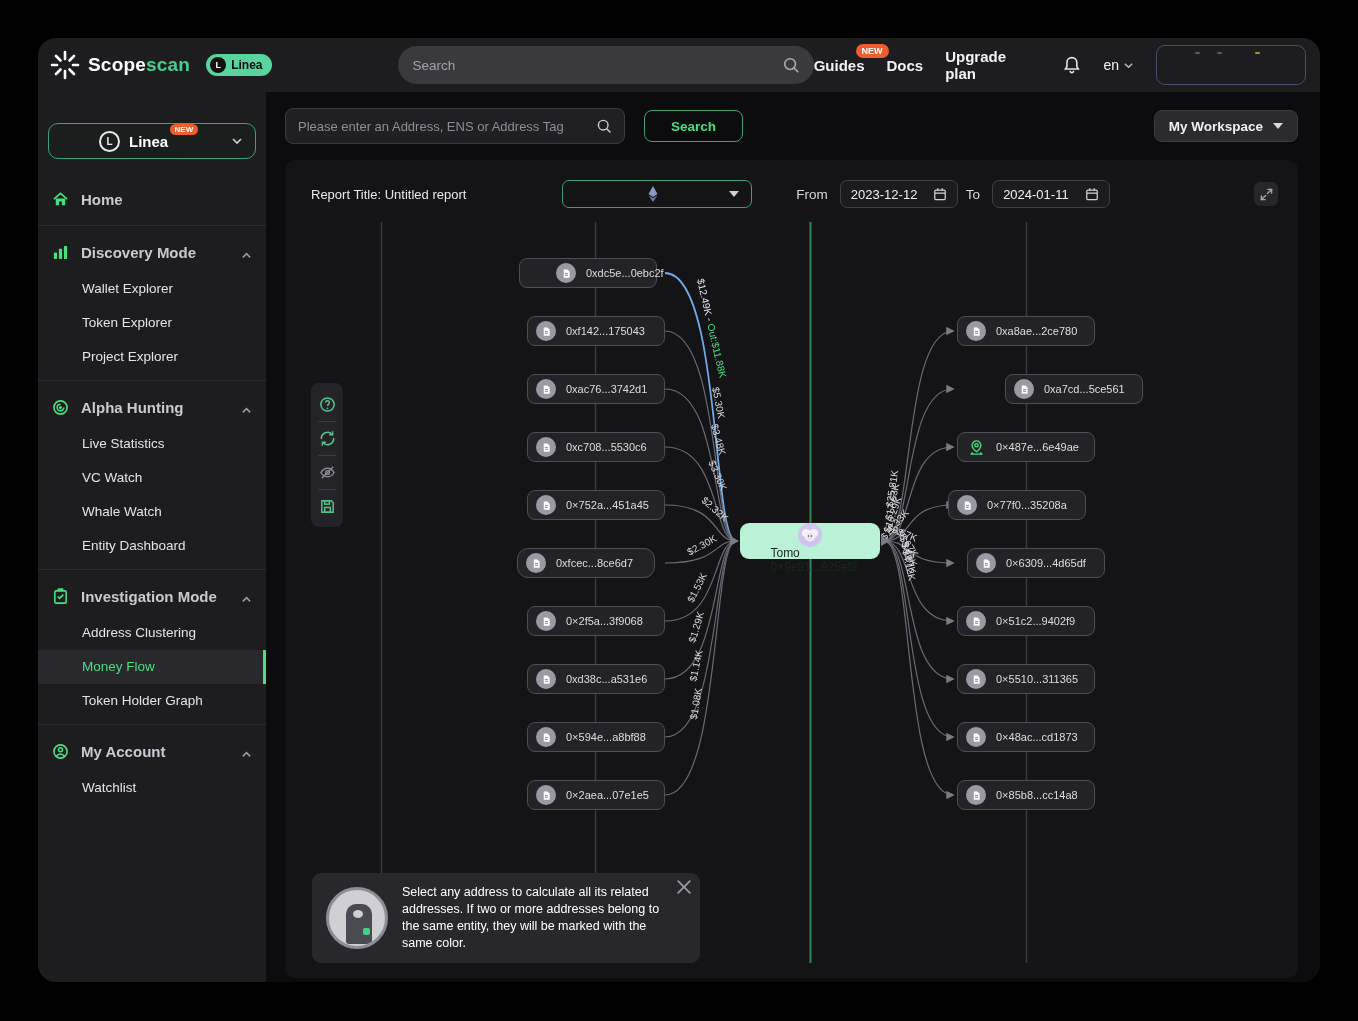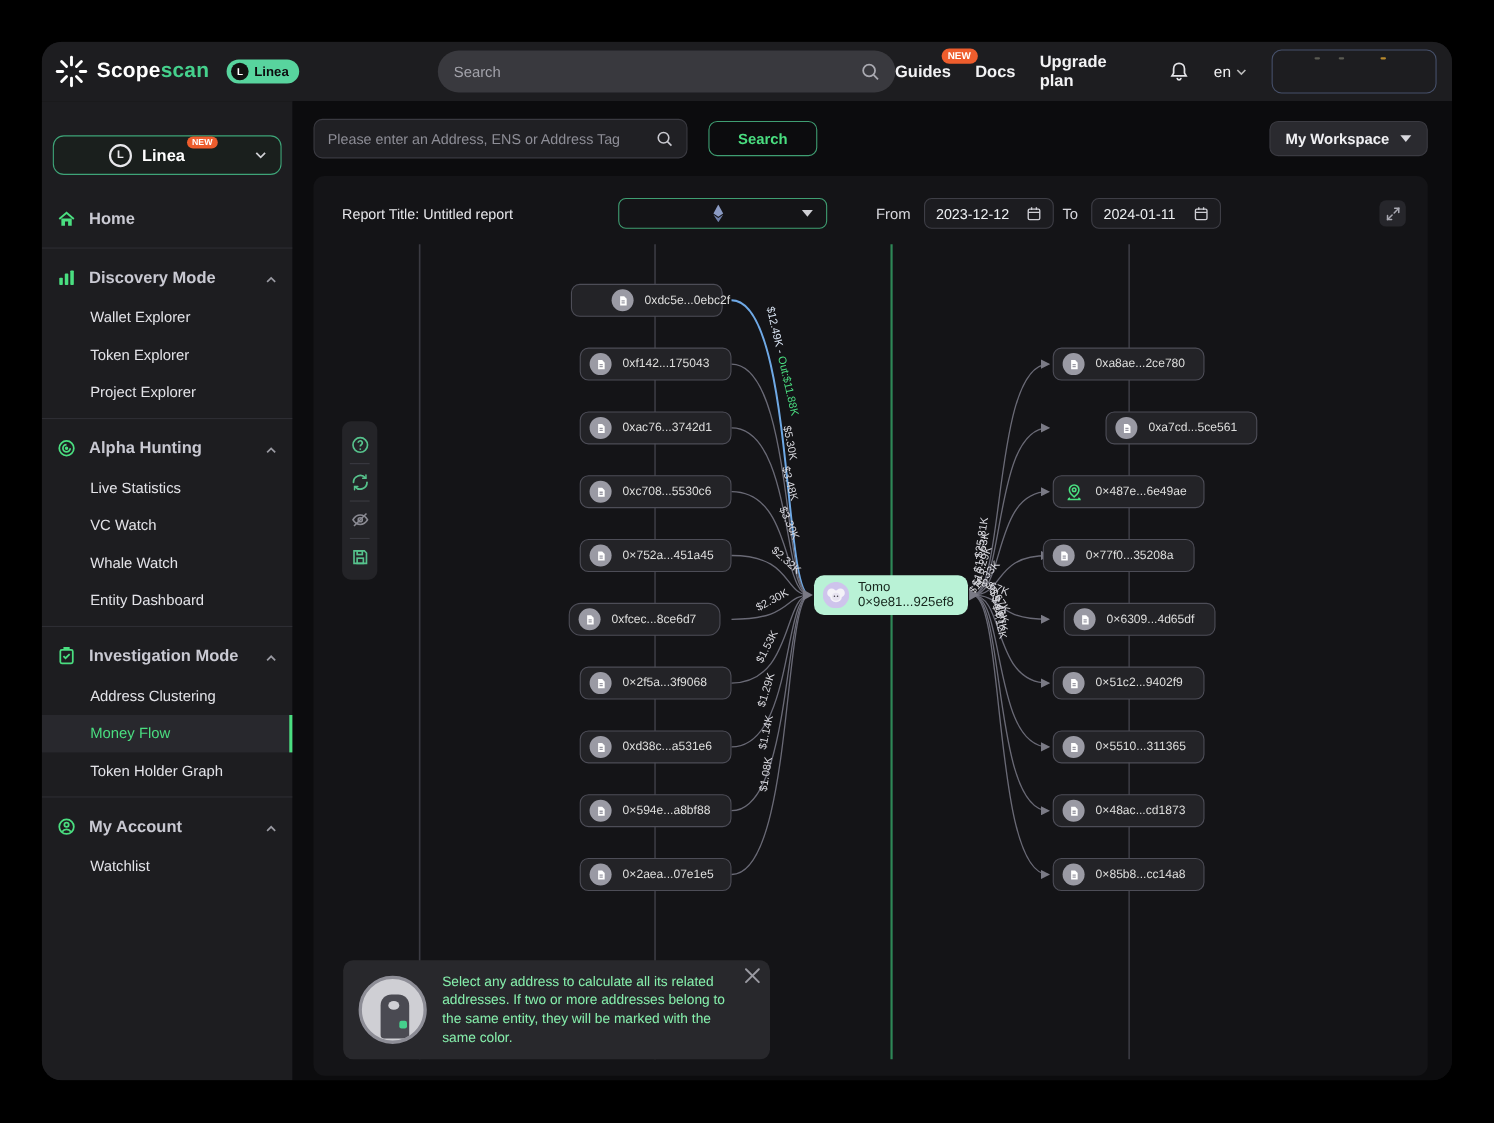--- a/index.html
+++ b/index.html
@@ -88,21 +88,21 @@
   .tool { width:32px; height:34px; display:flex; align-items:center; justify-content:center; cursor:pointer; position:relative; }
   .tool + .tool::before { content:""; position:absolute; top:0; left:7px; right:7px; height:1px; background:#3a3a41; }
   .tool svg { width:17px; height:17px; color:#56c28c; }
   .tool.muted svg { color:#8a8a92; }
 
   .hint { position:absolute; left:27px; top:713px; width:388px; height:90px; background:#28282c; border-radius:9px; display:flex; align-items:center; padding:12px 14px; z-index:6; }
   .hint .illus { width:62px; height:62px; flex:none; border-radius:50%; background:#cfcfd4; position:relative; overflow:hidden; border:3px solid #8d8d96; }
   .hint .illus .fig { position:absolute; left:17px; top:14px; width:26px; height:40px; background:#4a4a52; border-radius:10px 10px 3px 3px; }
   .hint .illus .fig2 { position:absolute; left:24px; top:20px; width:10px; height:8px; background:#cfcfd4; border-radius:50%; }
   .hint .illus .spark { position:absolute; left:34px; top:38px; width:7px; height:7px; background:#45d08c; border-radius:2px; }
-  .hint .htext { margin-left:14px; color:#86efac; font-size:12.5px; line-height:1.38; padding-right:10px; }
+  .hint .htext { margin-left:14px; color:#ffffff; font-size:12.5px; line-height:1.38; padding-right:10px; }
   .hint .close { position:absolute; right:9px; top:7px; width:14px; height:14px; color:#9a9aa2; cursor:pointer; }
 
   text.elabel { font-family:"Liberation Sans", sans-serif; font-size:10px; fill:#d8d8de; }
   text.elabel .grn { fill:#4ade80; }
   text.elabel.blue { fill:#dbe6f5; }
 </style>
 </head>
 <body>
 
 <div class="app">
@@ -582,21 +582,21 @@
             <div class="gnode" style="left: 672px; top: 620px;">
               <span class="nicon">
                 <svg viewBox="0 0 12 12" fill="none" stroke="currentColor" stroke-width="1.3">
                   <path d="M3 1.5h4l2.5 2.5v6.5H3z" fill="currentColor" stroke="none"></path>
                   <line x1="4.4" y1="6" x2="7.6" y2="6" stroke="#9a9aa4"></line>
                   <line x1="4.4" y1="8" x2="7.6" y2="8" stroke="#9a9aa4"></line>
                 </svg>
               </span>
               <span class="nlabel">0×85b8...cc14a8</span>
             </div>
-            <div class="center-node" style="left: 455px; top: 363px;">
+            <div class="center-node" style="left: 455px; top: 363px; flex-direction: column;">
               <svg class="avatar" viewBox="0 0 24 24">
                 <circle cx="12" cy="12" r="12" fill="#cec4ec"></circle>
                 <circle cx="8" cy="10" r="4" fill="#f4f2f8"></circle>
                 <circle cx="16" cy="10" r="4" fill="#f4f2f8"></circle>
                 <circle cx="12" cy="13" r="5.4" fill="#f4f2f8"></circle>
                 <circle cx="12" cy="13.5" r="3.6" fill="#e7e3f0"></circle>
                 <circle cx="10.6" cy="13" r="0.7" fill="#42404a"></circle>
                 <circle cx="13.4" cy="13" r="0.7" fill="#42404a"></circle>
               </svg>
               <span class="ctext">

